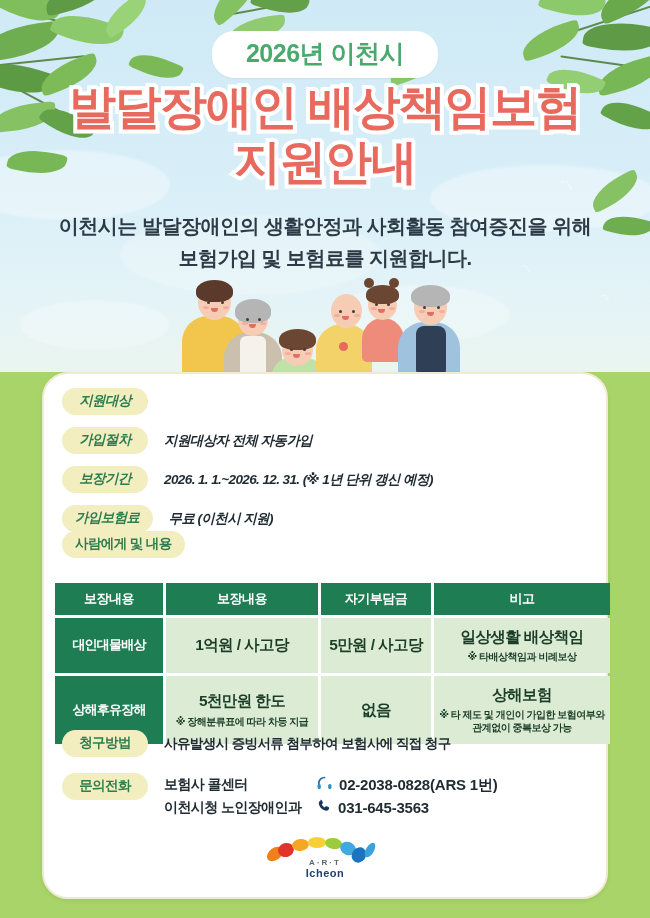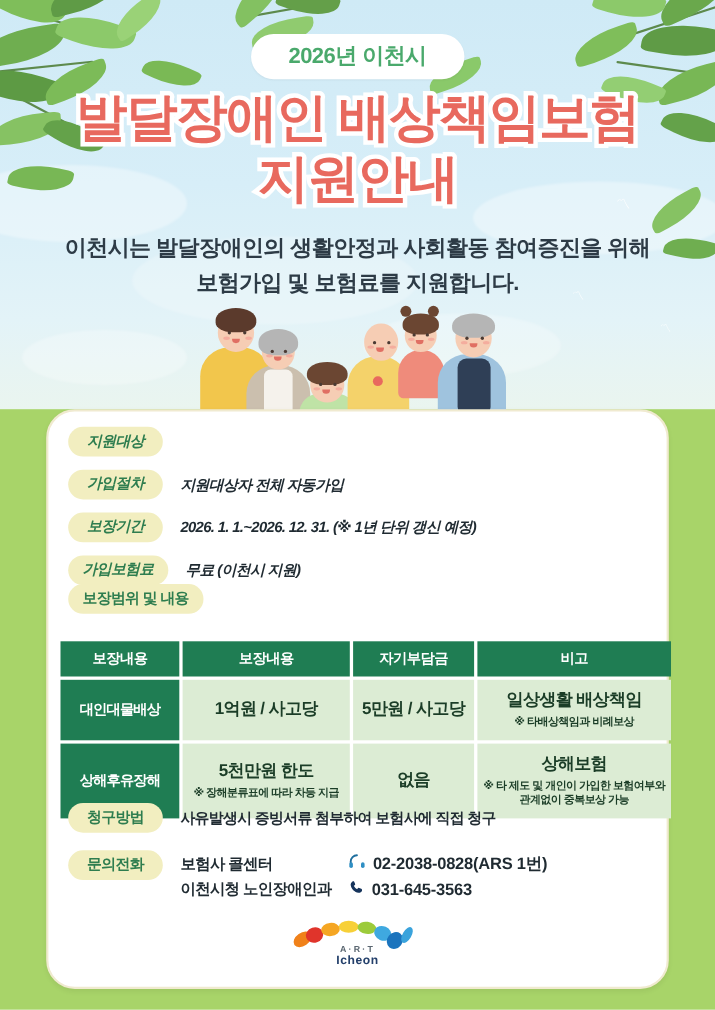--- a/index.html
+++ b/index.html
@@ -47,21 +47,21 @@
 
   
   .year-pill {
     position: absolute; left: 50%; transform: translateX(-50%); top: 31px;
     background: #ffffff;
     border-radius: 22px;
     padding: 6px 34px 8px;
     box-shadow: 0 1px 2px rgba(0,0,0,.05);
   }
   .year-pill span {
-    font-size: 20px; font-weight: 700; letter-spacing: -0.5px;
+    font-size: 25px; font-weight: 700; letter-spacing: -0.5px;
     color: #4aa96c; white-space: nowrap;
   }
   .title-main {
     position: absolute; left: 0; top: 79px; width: 650px;
     text-align: center;
     font-size: 47px; font-weight: 700; line-height: 1.18;
     letter-spacing: -1.5px;
     color: #e8695e;
     -webkit-text-stroke: 8px #ffffff;
     paint-order: stroke fill;
@@ -332,21 +332,21 @@
         <div class="pill">보장기간</div>
         <div class="rowval">2026. 1. 1.~2026. 12. 31. (※ 1년 단위 갱신 예정)</div>
       </div>
       <div class="row">
         <div class="pill">가입보험료</div>
         <div class="rowval">무료 (이천시 지원)</div>
       </div>
     </div>
 
     <div class="section-pill">
-      <div class="pill" style="min-width:120px;">보장범위 및 내용</div>
+      <div class="pill" style="min-width:120px;">사람에게 및 내용</div>
     </div>
 
     <table class="cover">
       <colgroup>
         <col style="width:108px">
         <col style="width:152px">
         <col style="width:110px">
         <col style="width:176px">
       </colgroup>
       <thead>

